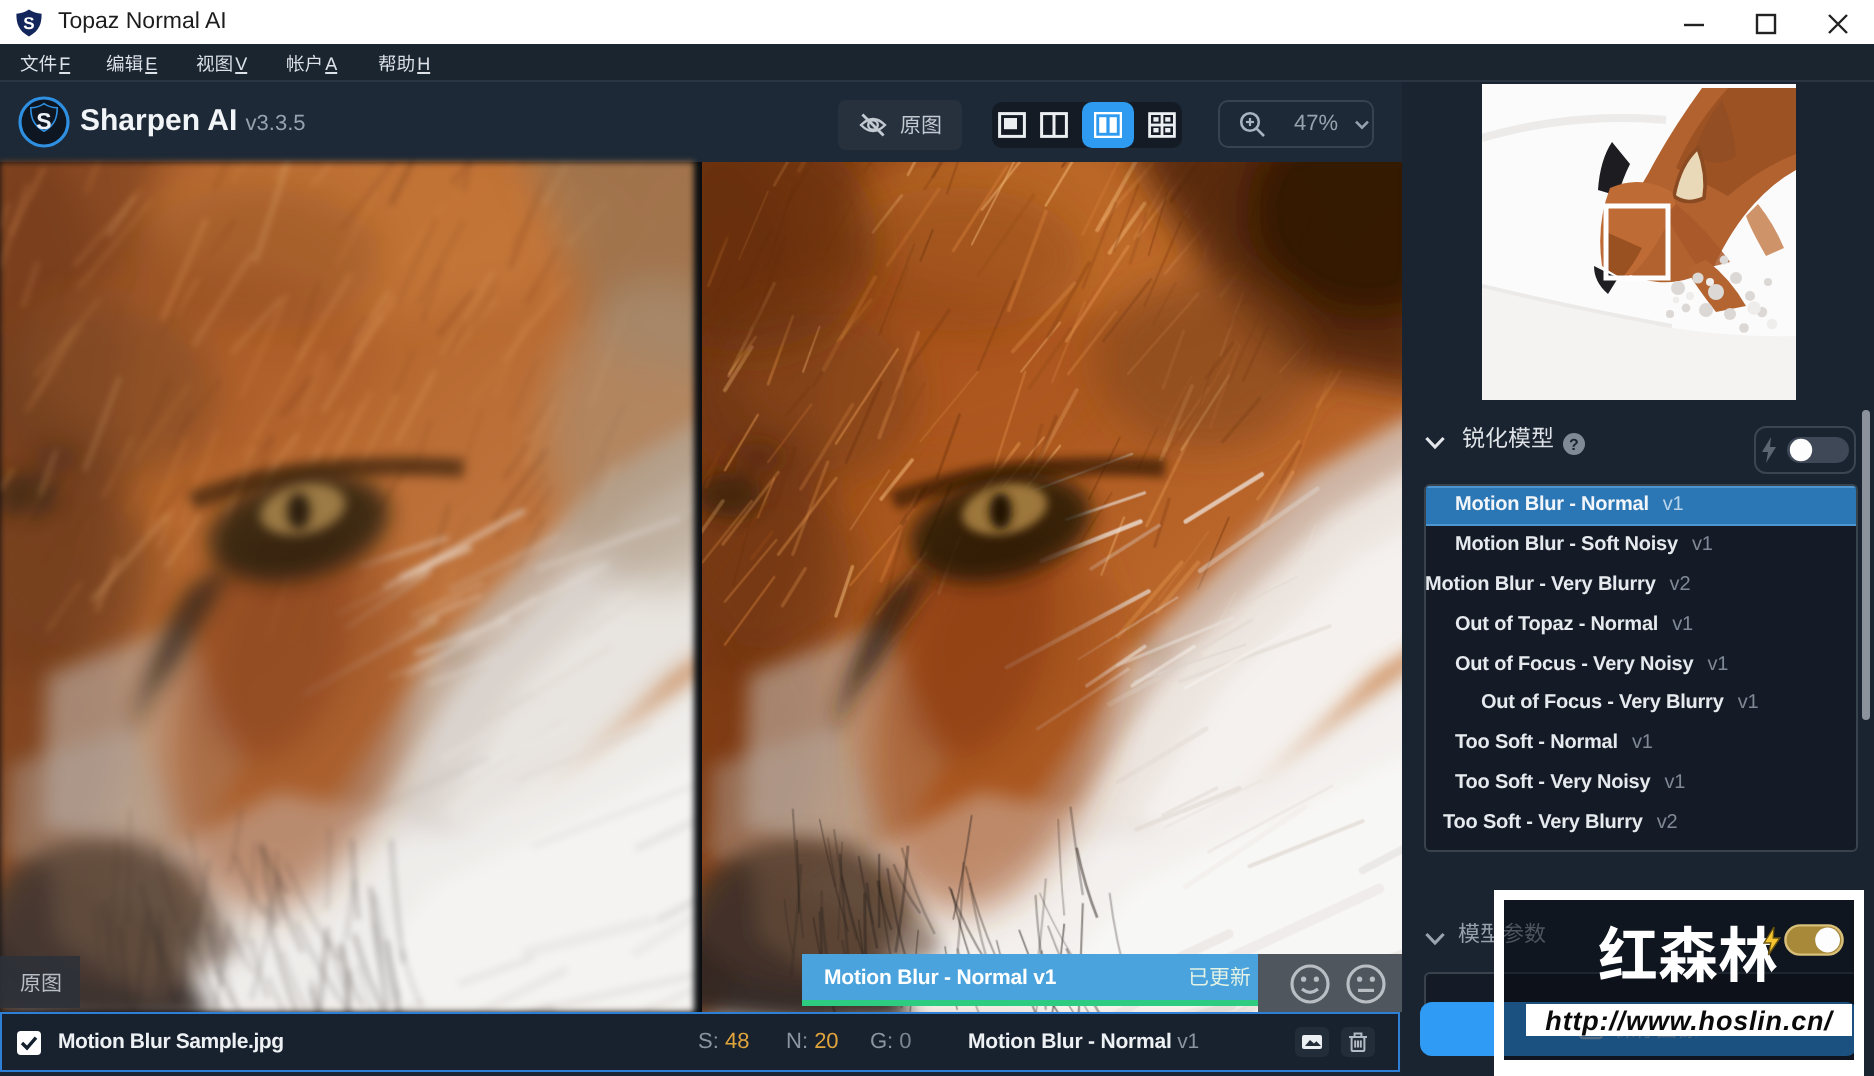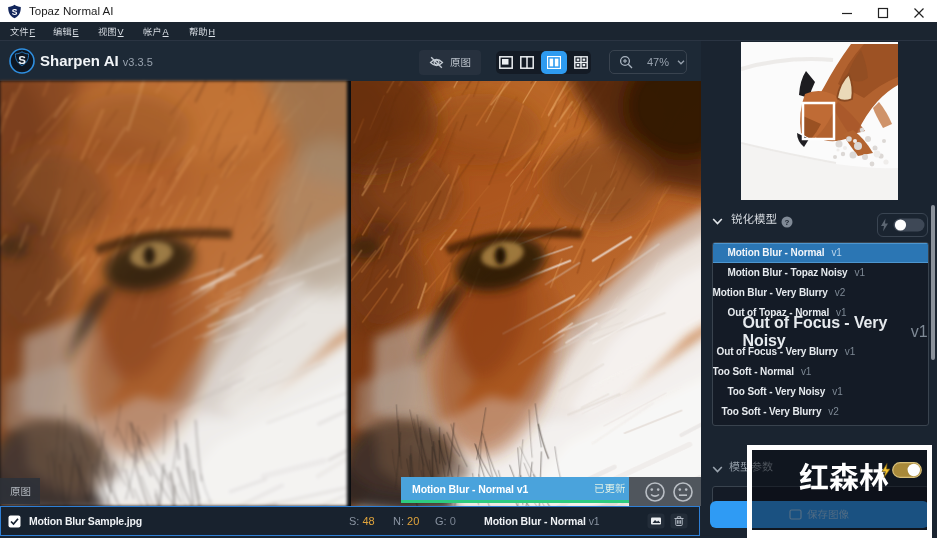--- a/index.html
+++ b/index.html
@@ -943,40 +943,40 @@
         <rect x="0.5" y="0.5" width="31" height="13" rx="6.5" fill="#3e4856"></rect>
         <circle cx="7.5" cy="7" r="5.6" fill="#fdfdfd"></circle>
       </svg>
     </span>
 <div class="ab" style="left:10.5px;top:201px;width:217px;height:184px;background:#141b26;border:1px solid #39434e;border-radius:3px;overflow:hidden">
 <div class="row" style="height:19.8px;background:#2b76b4;border-top:1px solid #4e96cf;border-bottom:1px solid #4e96cf;padding-left:15px;font-size:10px;letter-spacing:-0.1px">
         <span style="font-weight:bold;color:#f2f6fa">Motion Blur - Normal</span>
         <span style="color:#b9d4ea;margin-left:7px">v1</span>
       </div>
 <div class="row" style="height:19.8px;padding-left:15px;font-size:10px;letter-spacing:-0.1px">
-        <span style="font-weight:bold;color:#e6eaee">Motion Blur - Topaz Noisy</span>
+        <span style="font-weight:bold;color:#e6eaee">Motion Blur - Soft Noisy</span>
         <span style="color:#7e8995;margin-left:7px">v1</span>
       </div>
 <div class="row" style="height:19.8px;font-size:10px;letter-spacing:-0.1px">
         <span style="font-weight:bold;color:#e6eaee">Motion Blur - Very Blurry</span>
         <span style="color:#7e8995;margin-left:7px">v2</span>
       </div>
 <div class="row" style="height:19.8px;padding-left:15px;font-size:10px;letter-spacing:-0.1px">
         <span style="font-weight:bold;color:#e6eaee">Out of Topaz - Normal</span>
         <span style="color:#7e8995;margin-left:7px">v1</span>
       </div>
-<div class="row" style="height:19.8px;padding-left:30px;font-size:16px;letter-spacing:-0.1px">
+<div class="row" style="height:19.8px;padding-left:15px;font-size:10px;letter-spacing:-0.1px">
         <span style="font-weight:bold;color:#e6eaee">Out of Focus - Very Noisy</span>
         <span style="color:#7e8995;margin-left:7px">v1</span>
       </div>
-<div class="row" style="height:19.8px;padding-left:4px;font-size:10px;letter-spacing:-0.1px">
+<div class="row" style="height:19.8px;padding-left:28px;font-size:10px;letter-spacing:-0.1px">
         <span style="font-weight:bold;color:#e6eaee">Out of Focus - Very Blurry</span>
         <span style="color:#7e8995;margin-left:7px">v1</span>
       </div>
-<div class="row" style="height:19.8px;font-size:10px;letter-spacing:-0.1px">
+<div class="row" style="height:19.8px;padding-left:15px;font-size:10px;letter-spacing:-0.1px">
         <span style="font-weight:bold;color:#e6eaee">Too Soft - Normal</span>
         <span style="color:#7e8995;margin-left:7px">v1</span>
       </div>
 <div class="row" style="height:19.8px;padding-left:15px;font-size:10px;letter-spacing:-0.1px">
         <span style="font-weight:bold;color:#e6eaee">Too Soft - Very Noisy</span>
         <span style="color:#7e8995;margin-left:7px">v1</span>
       </div>
 <div class="row" style="height:19.8px;padding-left:9px;font-size:10px;letter-spacing:-0.1px">
         <span style="font-weight:bold;color:#e6eaee">Too Soft - Very Blurry</span>
         <span style="color:#7e8995;margin-left:7px">v2</span>
@@ -1013,20 +1013,23 @@
     </div>
 </div>
 <div class="ab" style="left:747px;top:445px;width:185px;height:93px;background:rgba(5,8,13,0.5);border:5px solid #fff;border-bottom-width:8px">
 <span class="ab row" style="left:47px;top:12px">
       <svg style="vertical-align:middle;" width="90.0" height="30" viewBox="0 -880 3000 1000" fill="#ffffff">
         <path transform="translate(0,0) scale(1,-1)" d="M66.780029296875 169.9189453125Q64.219970703125 181.71923828125 57.1497802734375 202.539794921875Q50.07958984375 223.3603515625 42.2293701171875 246.1309814453125Q34.379150390625 268.901611328125 26.9189453125 284.60205078125Q47.939208984375 288.942138671875 67.3292236328125 305.10205078125Q86.71923828125 321.261962890625 112.499267578125 347.701904296875Q126.279296875 360.701904296875 151.6092529296875 390.921875Q176.939208984375 421.141845703125 208.4891357421875 462.9718017578125Q240.0390625 504.8017578125 271.9189453125 553.521728515625Q303.798828125 602.24169921875 330.11865234375 652.461669921875L435.341552734375 583.6396484375Q375.48193359375 487 298.5919189453125 394.5701904296875Q221.701904296875 302.140380859375 143.141845703125 231.48046875V228.140380859375Q143.141845703125 228.140380859375 131.7315673828125 222.3502197265625Q120.3212890625 216.56005859375 104.9609375 207.31982421875Q89.6005859375 198.07958984375 78.1903076171875 187.9493408203125Q66.780029296875 177.819091796875 66.780029296875 169.9189453125ZM66.780029296875 169.9189453125 60.539794921875 266.341552734375 114.180908203125 303.182373046875 401.460205078125 343.062255859375Q400.460205078125 319.341552734375 401.740234375 288.220703125Q403.020263671875 257.099853515625 406.3603515625 238.059326171875Q306.380615234375 222.059326171875 244.440673828125 211.6693115234375Q182.500732421875 201.279296875 147.2706298828125 194.1092529296875Q112.04052734375 186.939208984375 94.7503662109375 181.09912109375Q77.460205078125 175.259033203125 66.780029296875 169.9189453125ZM58.43994140625 413.939208984375Q55.099853515625 426.51953125 48.0296630859375 447.4500732421875Q40.95947265625 468.380615234375 33.1092529296875 490.481201171875Q25.259033203125 512.581787109375 18.578857421875 528.2822265625Q34.47900390625 532.622314453125 49.0889892578125 547.7822265625Q63.698974609375 562.942138671875 80.35888671875 586.60205078125Q88.798828125 598.0419921875 104.898681640625 624.921875Q120.99853515625 651.8017578125 140.038330078125 688.7916259765625Q159.078125 725.781494140625 177.9478759765625 768.7713623046875Q196.817626953125 811.76123046875 211.357421875 854.861083984375L331.28076171875 805.979736328125Q305.301025390625 747 272.3111572265625 687.68017578125Q239.3212890625 628.3603515625 203.5513916015625 574.760498046875Q167.781494140625 521.16064453125 131.681640625 477.28076171875V474.940673828125Q131.681640625 474.940673828125 120.661376953125 468.6505126953125Q109.64111328125 462.3603515625 95.060791015625 452.6201171875Q80.48046875 442.8798828125 69.460205078125 432.359619140625Q58.43994140625 421.83935546875 58.43994140625 413.939208984375ZM58.43994140625 413.939208984375 55.31982421875 502.5615234375 108.180908203125 536.622314453125 322.180908203125 552.60205078125Q316.500732421875 529.221435546875 313.1005859375 499.380615234375Q309.700439453125 469.539794921875 308.92041015625 450.71923828125Q237.820556640625 444.059326171875 192.820556640625 438.83935546875Q147.820556640625 433.619384765625 121.5904541015625 429.7293701171875Q95.3603515625 425.83935546875 81.3502197265625 422.1693115234375Q67.340087890625 418.499267578125 58.43994140625 413.939208984375ZM26.59912109375 73.341552734375Q72.1591796875 81.341552734375 130.3292236328125 92.7315673828125Q188.499267578125 104.12158203125 253.499267578125 117.5115966796875Q318.499267578125 130.901611328125 382.1591796875 144.681640625L395.07958984375 31.658447265625Q305.539794921875 10.318359375 214.2098388671875 -11.021728515625Q122.8798828125 -32.36181640625 47.6396484375 -50.48193359375ZM422.219970703125 765.781494140625H941.700439453125V645.51806640625H422.219970703125ZM405.19970703125 90.84228515625H962.92041015625V-29.64111328125H405.19970703125ZM617.418212890625 725.020263671875H748.0419921875V22.140380859375H617.418212890625Z"></path>
         <path transform="translate(1000,0) scale(1,-1)" d="M100.07958984375 748.221435546875H906.720703125V642.55859375H100.07958984375ZM45.179443359375 325.9609375H457.580322265625V222.078125H45.179443359375ZM487.83935546875 325.9609375H957.92041015625V222.078125H487.83935546875ZM434.978271484375 852.060791015625H555.461669921875V399.8798828125H434.978271484375ZM214.99853515625 433.43994140625H327.461669921875V-89.16064453125H214.99853515625ZM647.098388671875 433.43994140625H760.5615234375V-89.16064453125H647.098388671875ZM397.79736328125 727.0810546875 496.1201171875 689.900146484375Q455.68017578125 625.8798828125 398.3704833984375 570.3697509765625Q341.060791015625 514.859619140625 272.02099609375 471.6295166015625Q202.981201171875 428.3994140625 128.301025390625 400.279296875Q116.500732421875 421.659912109375 94.6201171875 449.0506591796875Q72.739501953125 476.44140625 54.47900390625 492.921875Q124.698974609375 514.141845703125 190.7886962890625 549.6317138671875Q256.87841796875 585.12158203125 310.738037109375 630.94140625Q364.59765625 676.76123046875 397.79736328125 727.0810546875ZM581.60205078125 727.0810546875Q619.141845703125 677.76123046875 677.2315673828125 633.8314208984375Q735.3212890625 589.901611328125 805.861083984375 555.9117431640625Q876.40087890625 521.921875 951.180908203125 501.701904296875Q938.820556640625 490.12158203125 923.900146484375 472.7510986328125Q908.979736328125 455.380615234375 896.119384765625 436.7301025390625Q883.259033203125 418.07958984375 874.018798828125 403.1591796875Q797.898681640625 430.279296875 726.7489013671875 473.2894287109375Q655.59912109375 516.299560546875 595.619384765625 572.259765625Q535.6396484375 628.219970703125 492.419677734375 692.240234375ZM626.1982421875 303.48046875 712.820556640625 279.43994140625Q689.720703125 211.419677734375 655.52099609375 148.239501953125Q621.3212890625 85.059326171875 578.1114501953125 33.939208984375Q534.901611328125 -17.180908203125 483.221435546875 -51.0810546875Q470.64111328125 -31.260498046875 449.1505126953125 -5.259765625Q427.659912109375 20.740966796875 409.3994140625 35.661376953125Q457.179443359375 62.101318359375 499.1092529296875 104.3111572265625Q541.0390625 146.52099609375 573.73876953125 197.560791015625Q606.4384765625 248.6005859375 626.1982421875 303.48046875ZM774.101318359375 291Q797.201171875 244.580322265625 830.4609375 198.3306884765625Q863.720703125 152.0810546875 903.54052734375 112.9913330078125Q943.3603515625 73.901611328125 983.580322265625 47.461669921875Q963.759765625 30.981201171875 939.0390625 3.0303955078125Q914.318359375 -24.92041015625 899.177978515625 -48.64111328125Q859.738037109375 -13.740966796875 822.538330078125 37.09912109375Q785.338623046875 87.939208984375 753.9189453125 147.3892822265625Q722.499267578125 206.83935546875 700.95947265625 266.739501953125ZM209.23876953125 294.900146484375 289.060791015625 264.619384765625Q265.8408203125 203.379150390625 233.9609375 144.0889892578125Q202.0810546875 84.798828125 162.2510986328125 35.6787109375Q122.421142578125 -13.44140625 74.180908203125 -44.781494140625Q67.28076171875 -19.500732421875 51.7503662109375 12.18017578125Q36.219970703125 43.861083984375 22.859619140625 67.36181640625Q62.6396484375 92.021728515625 98.3494873046875 128.1114501953125Q134.059326171875 164.201171875 162.59912109375 207.3408203125Q191.138916015625 250.48046875 209.23876953125 294.900146484375ZM312.101318359375 216.47900390625Q323.101318359375 210.259033203125 344.3712158203125 197.0491943359375Q365.64111328125 183.83935546875 388.8509521484375 168.299560546875Q412.060791015625 152.759765625 431.940673828125 139.5499267578125Q451.820556640625 126.340087890625 460.04052734375 119.900146484375L390.338623046875 31.497802734375Q378.55859375 44.837890625 360.458740234375 63.1678466796875Q342.35888671875 81.497802734375 321.7091064453125 100.937744140625Q301.059326171875 120.377685546875 281.8494873046875 137.59765625Q262.6396484375 154.817626953125 248.859619140625 166.15771484375Z"></path>
         <path transform="translate(2000,0) scale(1,-1)" d="M486.95947265625 642.3212890625H950.060791015625V528.858154296875H486.95947265625ZM652.318359375 850.500732421875H772.581787109375V-88.28076171875H652.318359375ZM650.55859375 587.51953125 737.8408203125 558.23876953125Q718.28076171875 487.23876953125 691.560791015625 415.1287841796875Q664.8408203125 343.018798828125 631.5108642578125 275.4088134765625Q598.180908203125 207.798828125 559.9609375 150.1287841796875Q521.740966796875 92.458740234375 478.8408203125 49.55859375Q468.6005859375 75.83935546875 448.340087890625 106.740234375Q428.07958984375 137.64111328125 411.379150390625 159.581787109375Q450.939208984375 197.36181640625 487.379150390625 246.681640625Q523.819091796875 296.00146484375 555.198974609375 352.5311279296875Q586.578857421875 409.060791015625 610.958740234375 469.140380859375Q635.338623046875 529.219970703125 650.55859375 587.51953125ZM780.021728515625 587.51953125Q800.681640625 510.1201171875 831.8914794921875 431.7706298828125Q863.101318359375 353.421142578125 901.421142578125 284.8314208984375Q939.740966796875 216.24169921875 981.060791015625 167.901611328125Q960.240234375 152.201171875 933.6295166015625 125.5904541015625Q907.018798828125 98.979736328125 891.098388671875 75.0390625Q850.778564453125 132.279296875 814.6888427734375 212.559326171875Q778.59912109375 292.83935546875 749.619384765625 384.1092529296875Q720.6396484375 475.379150390625 700.539794921875 565.47900390625ZM47.739501953125 642.3212890625H455.92041015625V528.858154296875H47.739501953125ZM207.177978515625 850.500732421875H324.3212890625V-88.28076171875H207.177978515625ZM200.057861328125 567.9189453125 276.759765625 540.1982421875Q263.099853515625 478.418212890625 242.780029296875 413.8082275390625Q222.460205078125 349.1982421875 197.140380859375 287.1982421875Q171.820556640625 225.1982421875 142.440673828125 171.918212890625Q113.060791015625 118.63818359375 80.28076171875 80.298095703125Q71.6005859375 106.35888671875 53.0101318359375 139.8798828125Q34.419677734375 173.40087890625 20.059326171875 196.901611328125Q49.71923828125 230.341552734375 77.0390625 273.7113037109375Q104.35888671875 317.0810546875 128.11865234375 366.8306884765625Q151.87841796875 416.580322265625 170.418212890625 467.9898681640625Q188.9580078125 519.3994140625 200.057861328125 567.9189453125ZM322.541259765625 513.99853515625Q331.76123046875 505.778564453125 347.8111572265625 488.5086669921875Q363.861083984375 471.23876953125 383.1309814453125 449.7489013671875Q402.40087890625 428.259033203125 421.28076171875 406.2691650390625Q440.16064453125 384.279296875 455.320556640625 367.0093994140625Q470.48046875 349.739501953125 476.92041015625 341.299560546875L401.99853515625 237.296630859375Q390.218505859375 259.7568359375 371.898681640625 289.1468505859375Q353.578857421875 318.536865234375 332.819091796875 349.0867919921875Q312.059326171875 379.63671875 292.739501953125 407.2467041015625Q273.419677734375 434.856689453125 259.6396484375 453.31689453125Z"></path>
       </svg>
     </span>
+<div class="ab row" style="left:11px;top:52px;width:163px;height:16px;background:#fff;justify-content:center">
+      <span style="font-size:13.5px;font-weight:bold;font-style:italic;color:#0a0a0a;letter-spacing:0.4px">http://www.hoslin.cn/</span>
+    </div>
 </div>
 <span class="ab row" style="left:881px;top:462px;gap:1px">
     <svg width="10" height="15" viewBox="0 0 10 15" style="">
       <path d="M6,0.5 L1,8.5 L4.4,8.5 L3.2,14.5 L9,6 L5.6,6 Z" fill="#f5c431" stroke="#6b5410" stroke-width="0.7"></path>
     </svg>
     <svg width="30" height="16" viewBox="0 0 30 16" style="">
       <rect x="0.7" y="0.7" width="28.6" height="14.6" rx="7.3" fill="#a8893a" stroke="#d8c07a" stroke-width="1.2"></rect>
       <circle cx="21.8" cy="8" r="6.2" fill="#fdfdfd"></circle>
     </svg>
   </span>

